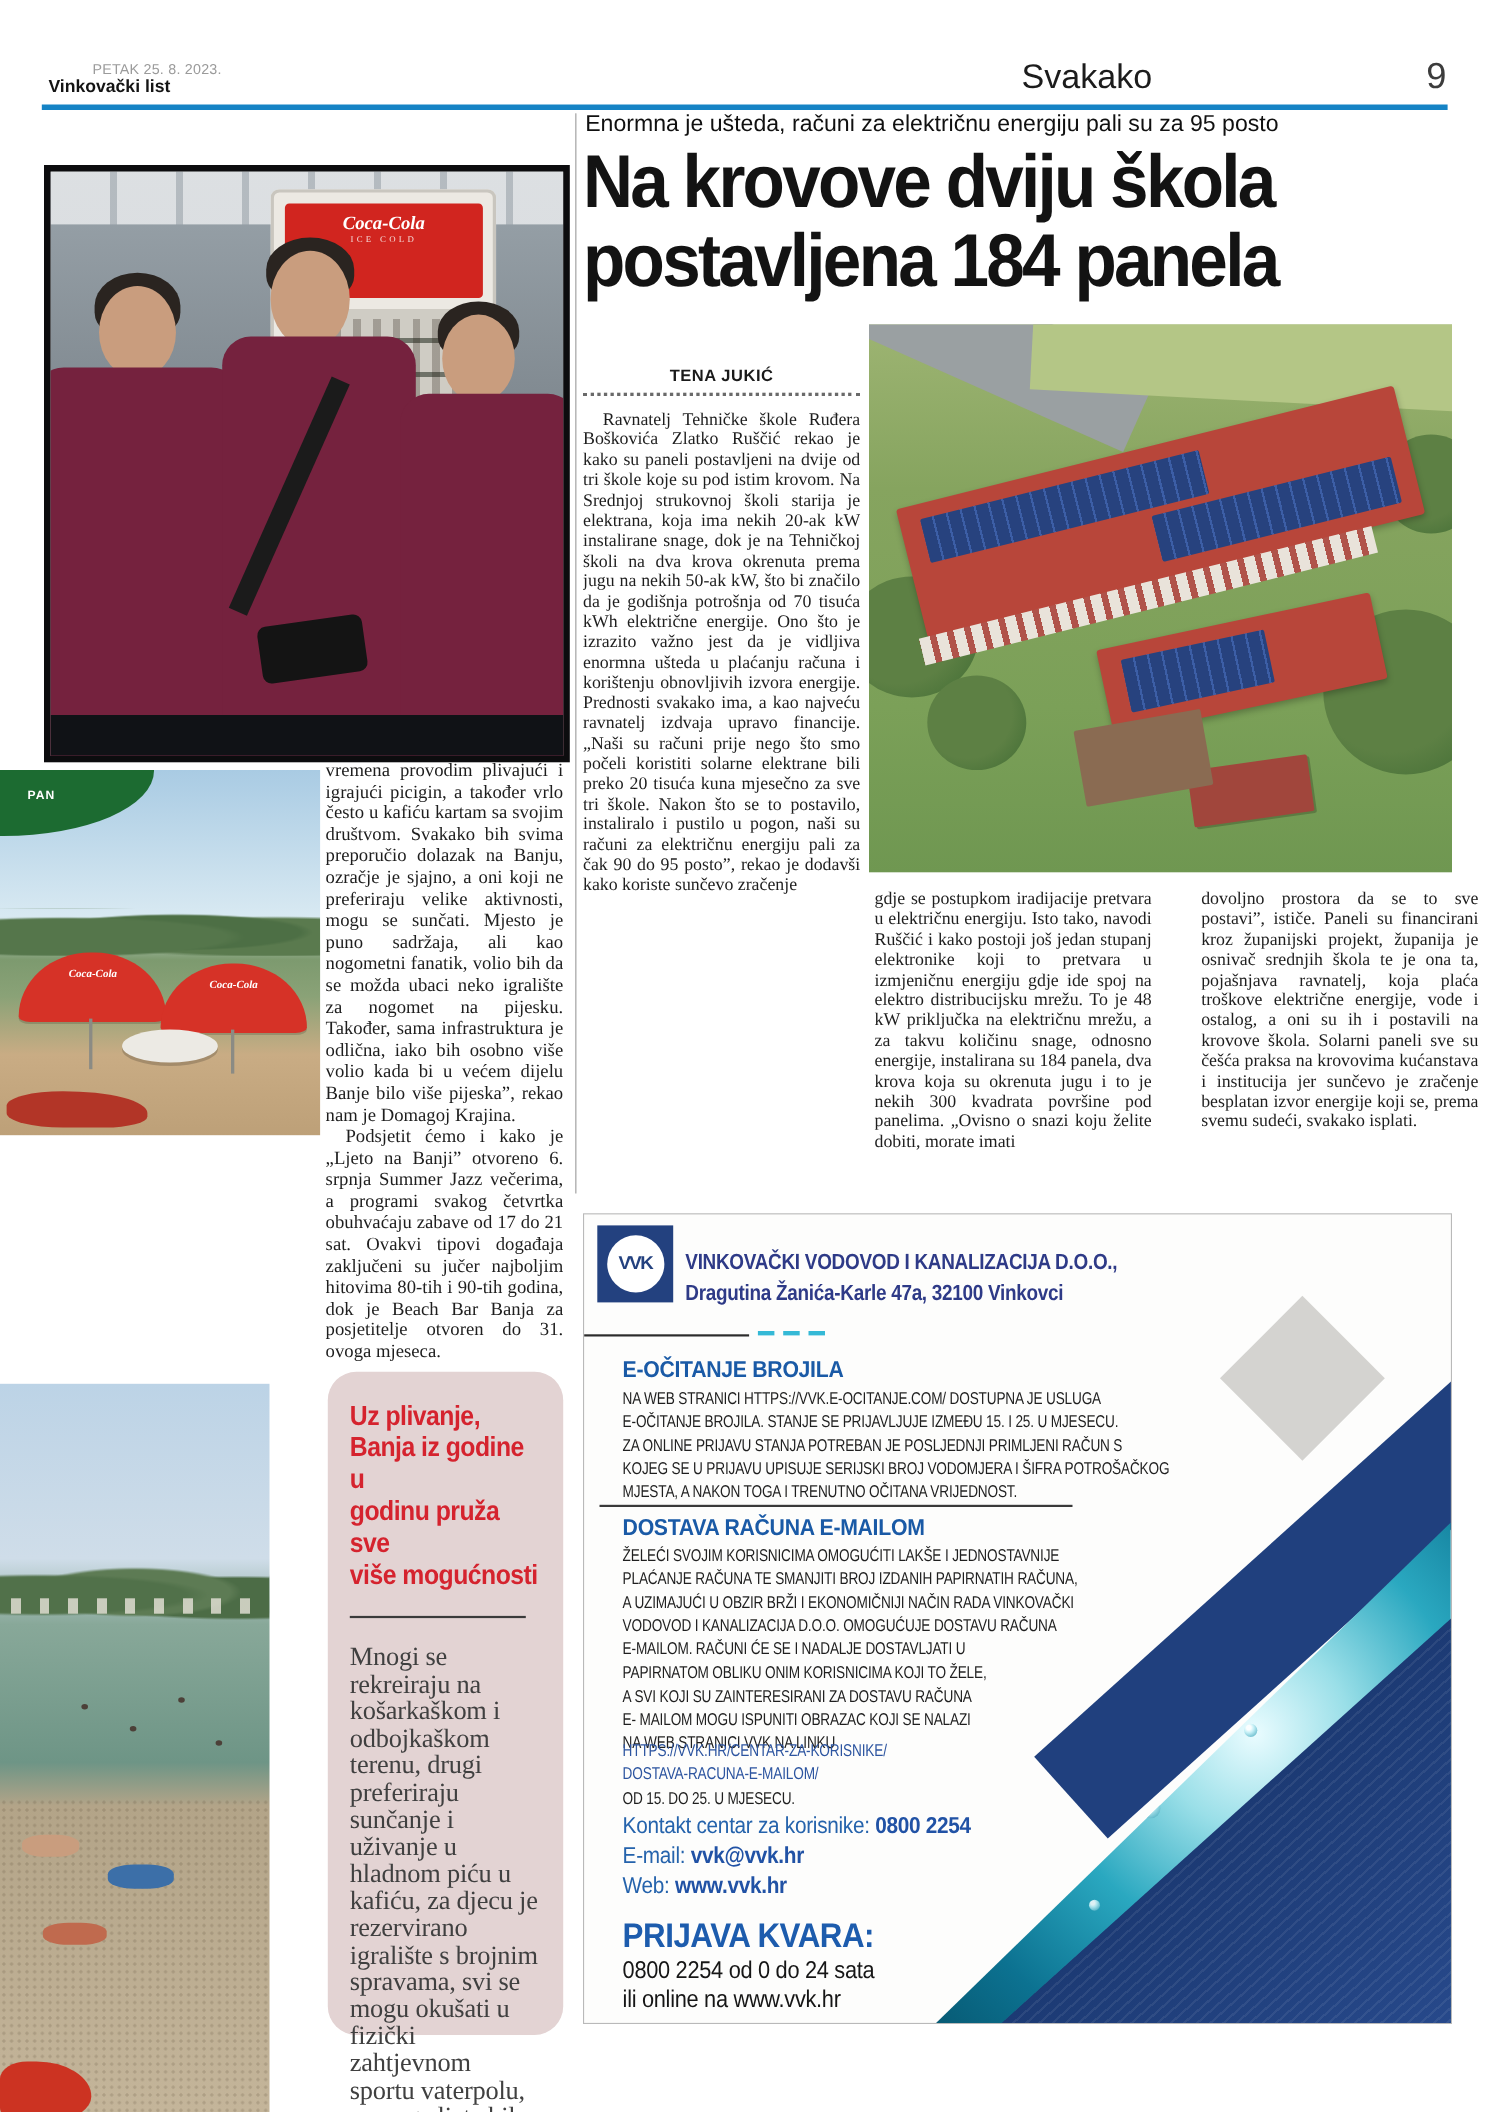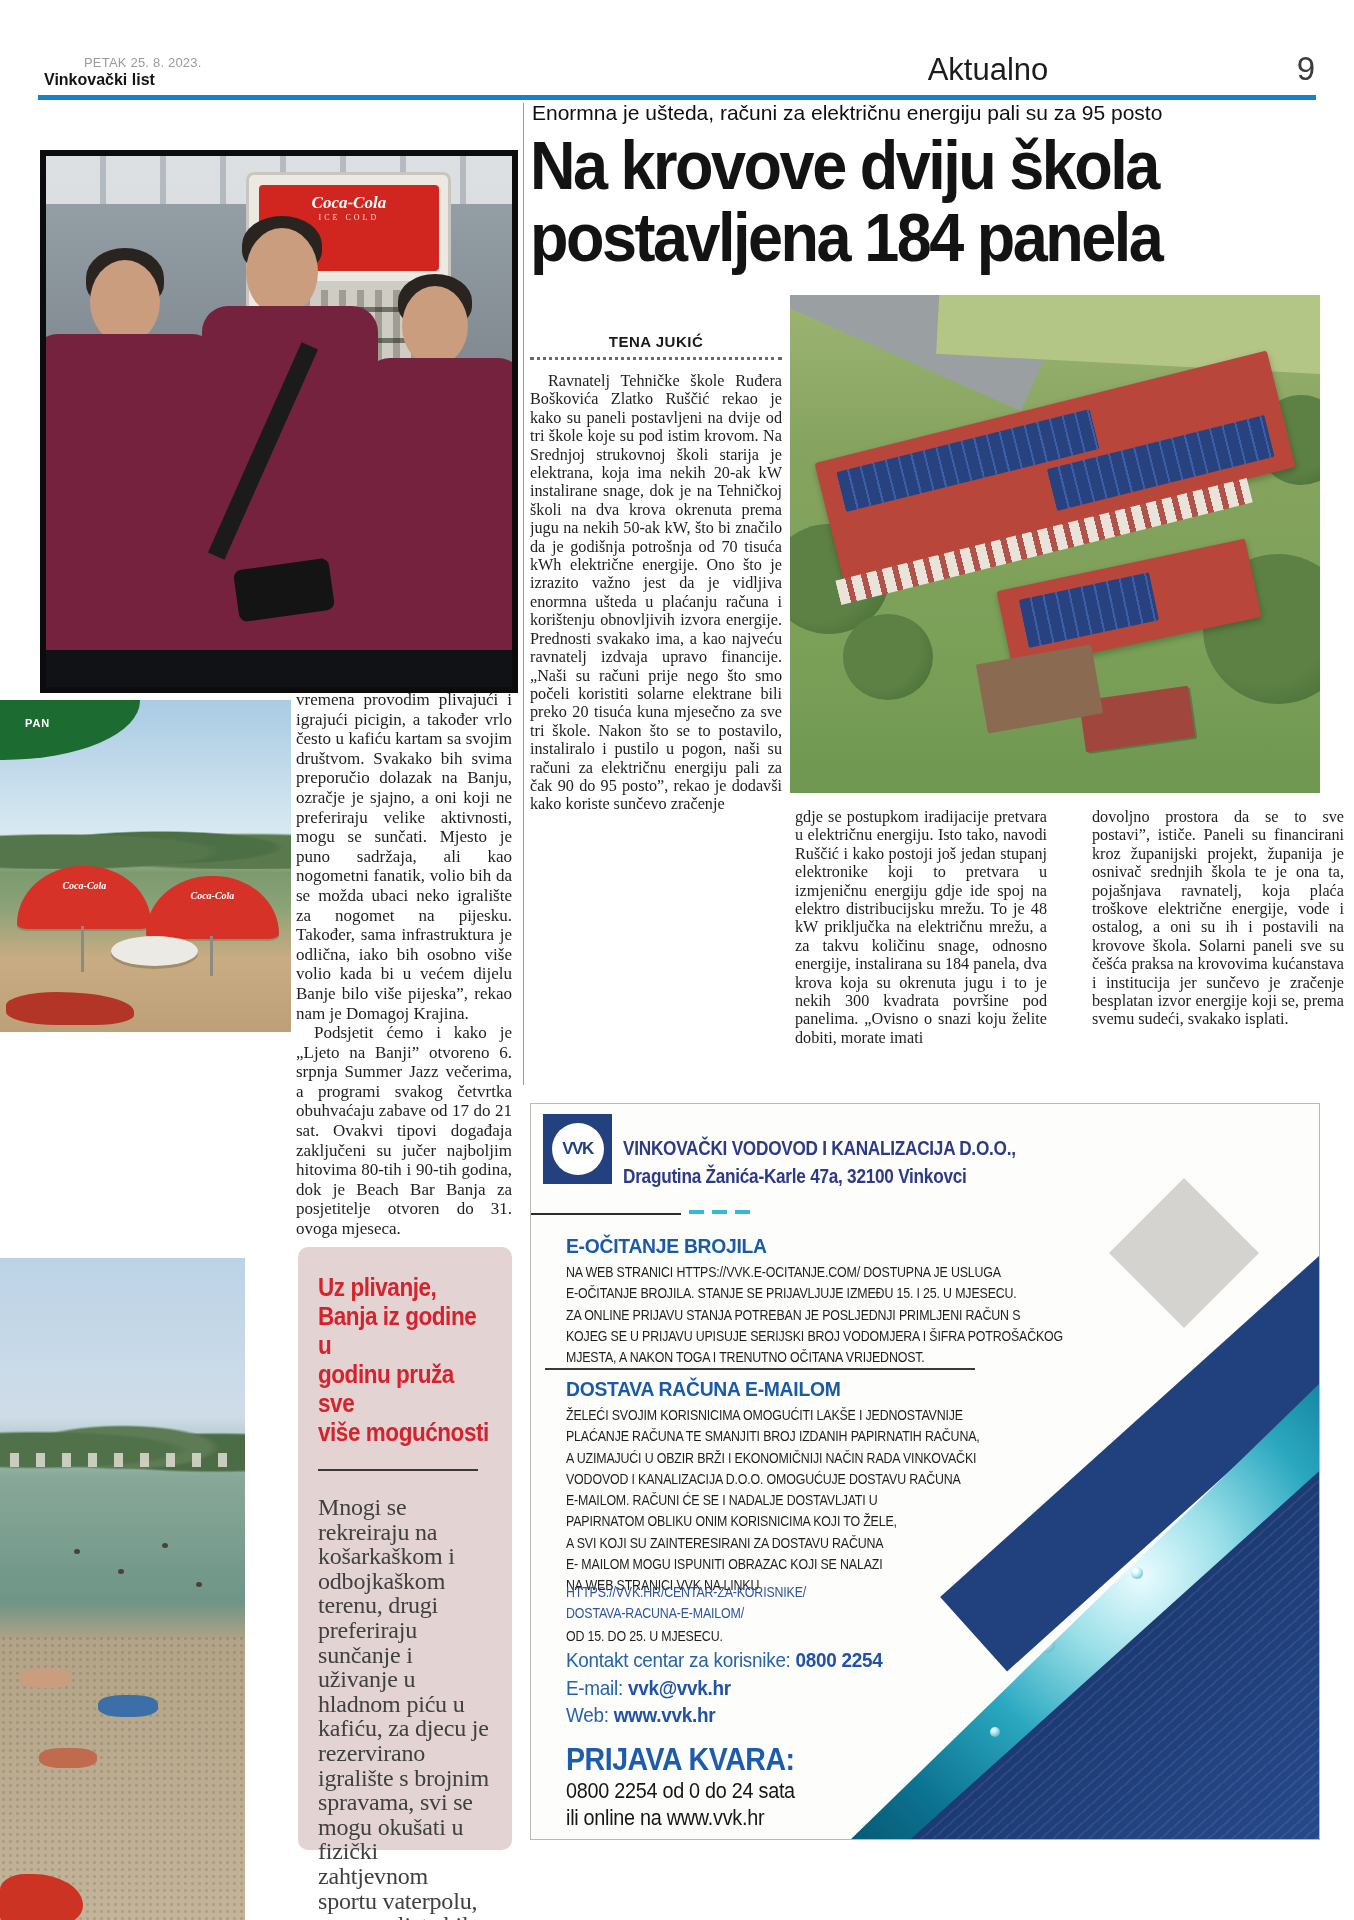--- a/index.html
+++ b/index.html
@@ -73,21 +73,21 @@
   .col2 { left:795px; top:808px; width:252px; height:276px; }
   .col3 { left:1092px; top:808px; width:252px; height:276px; }
   .lead { font-weight:700; text-indent:18px; }
   .p-ind { text-indent:18px; }
 
   
   .side { left:296px; top:690px; width:216px; height:548px; font-size:17px; line-height:19.6px; text-align:justify; overflow:hidden; }
   .side p + p { text-indent:18px; }
 
   
-  .pinkbox { left:298px; top:1247px; width:214px; height:603px; background:#e3d3d3; border-radius:10px; padding:26px 20px; }
+  .pinkbox { left:298px; top:1247px; width:214px; height:603px; background:#e3d3d3; border-radius:26px; padding:26px 20px; }
   .pink-title { font-family:"Liberation Sans",sans-serif; font-weight:800; font-size:25px; line-height:29px; color:#d5232e; white-space:pre-line; letter-spacing:-.5px; transform:scaleX(.9); transform-origin:0 0; width:112%; }
   .pink-rule { width:160px; height:2px; background:#3a3a3a; margin:22px 0 24px 0; }
   .pink-body { font-family:Liberation Serif, serif; font-size:24px; line-height:24.6px; color:#404040; letter-spacing:-.2px; }
 
   
   .ad { left:530px; top:1103px; width:790px; height:737px; background:#fdfdfc; border:1px solid #b9b9b9; overflow:hidden; }
   .ad-gray-diamond { left:600px; top:96px; width:106px; height:106px; background:#d4d3d0; transform:rotate(45deg); }
   .ad-band1 { left:345px; top:226px; width:760px; height:100px; background:#20407e; transform:rotate(-42deg); }
   .ad-water { right:0; top:280px; width:470px; height:457px; clip-path:polygon(100% 0, 100% 100%, 0 100%);
      background:radial-gradient(circle at 62% 42%, #eafcff 0%, #9adfe8 22%, #2aa8c0 48%, #0c7291 78%, #075a74 100%); }
@@ -115,21 +115,21 @@
   .ad-email { top:572px; } .ad-web { top:599px; }
   .ad-fault-title { left:35px; top:638px; font-family:"Liberation Sans",sans-serif; font-weight:800; font-size:31px; color:#1d5cad; letter-spacing:-.5px; transform:scaleX(.92); transform-origin:0 0; }
   .ad-fault-l1 { left:35px; top:674px; font-family:"Liberation Sans",sans-serif; font-size:22px; color:#161616; letter-spacing:-.3px; transform:scaleX(.9); transform-origin:0 0; width:400px; }
   .ad-fault-l2 { top:701px; }
 </style>
 </head>
 <body>
 
 <div class="abs hdr-date">PETAK 25. 8. 2023.</div>
 <div class="abs hdr-pub">Vinkovački list</div>
-<div class="abs hdr-sec">Aktualno</div>
+<div class="abs hdr-sec">Svakako</div>
 <div class="abs hdr-num">9</div>
 <div class="abs hdr-rule"></div>
 
 <div class="abs ph photo-staff">
   <div class="abs staff-ceiling"></div>
   <div class="abs fridge">
     <div class="abs fridge-top">
       <div class="fridge-script">Coca-Cola</div>
       <div class="fridge-ice">ICE COLD</div>
     </div>

